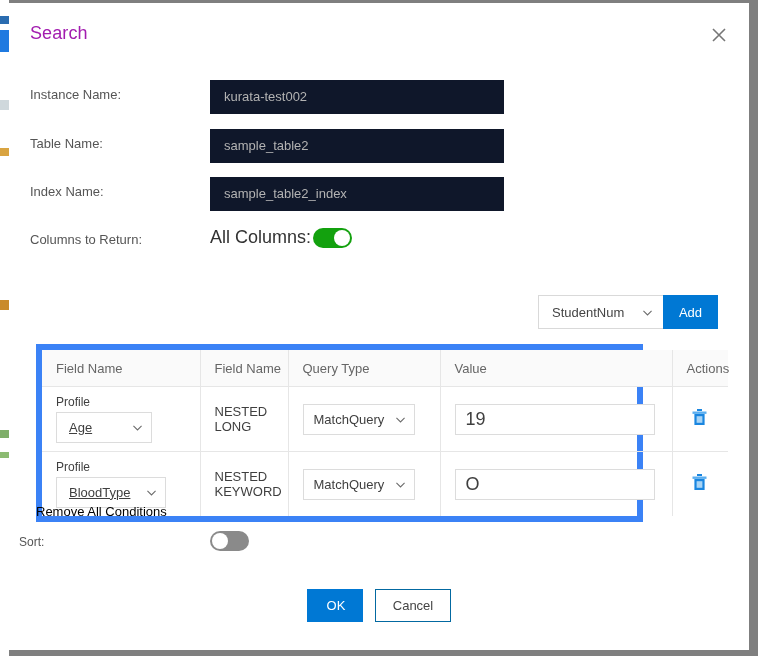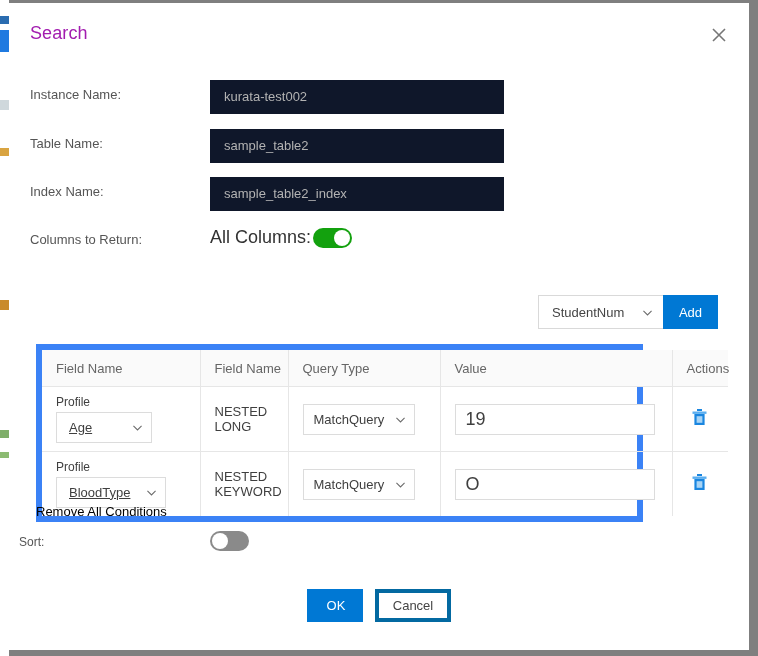--- a/index.html
+++ b/index.html
@@ -330,21 +330,21 @@
     width: 56px;
     background: #0078d4;
     color: #fff;
     border: none;
     padding-left: 8px;
   }
   .btn-secondary {
     width: 76px;
     background: #fff;
     color: #444;
-    border: 4px solid #0369a1;
+    border: 1px solid #0369a1;
   }
 </style>
 </head>
 <body>
 
 <div id="page-backdrop"></div>
 
 <div id="underlay-strip">
   <div class="chip" style="top:16px;height:8px;background:#2b6cb0;"></div>
   <div class="chip" style="top:30px;height:22px;background:#1f7ae0;"></div>

